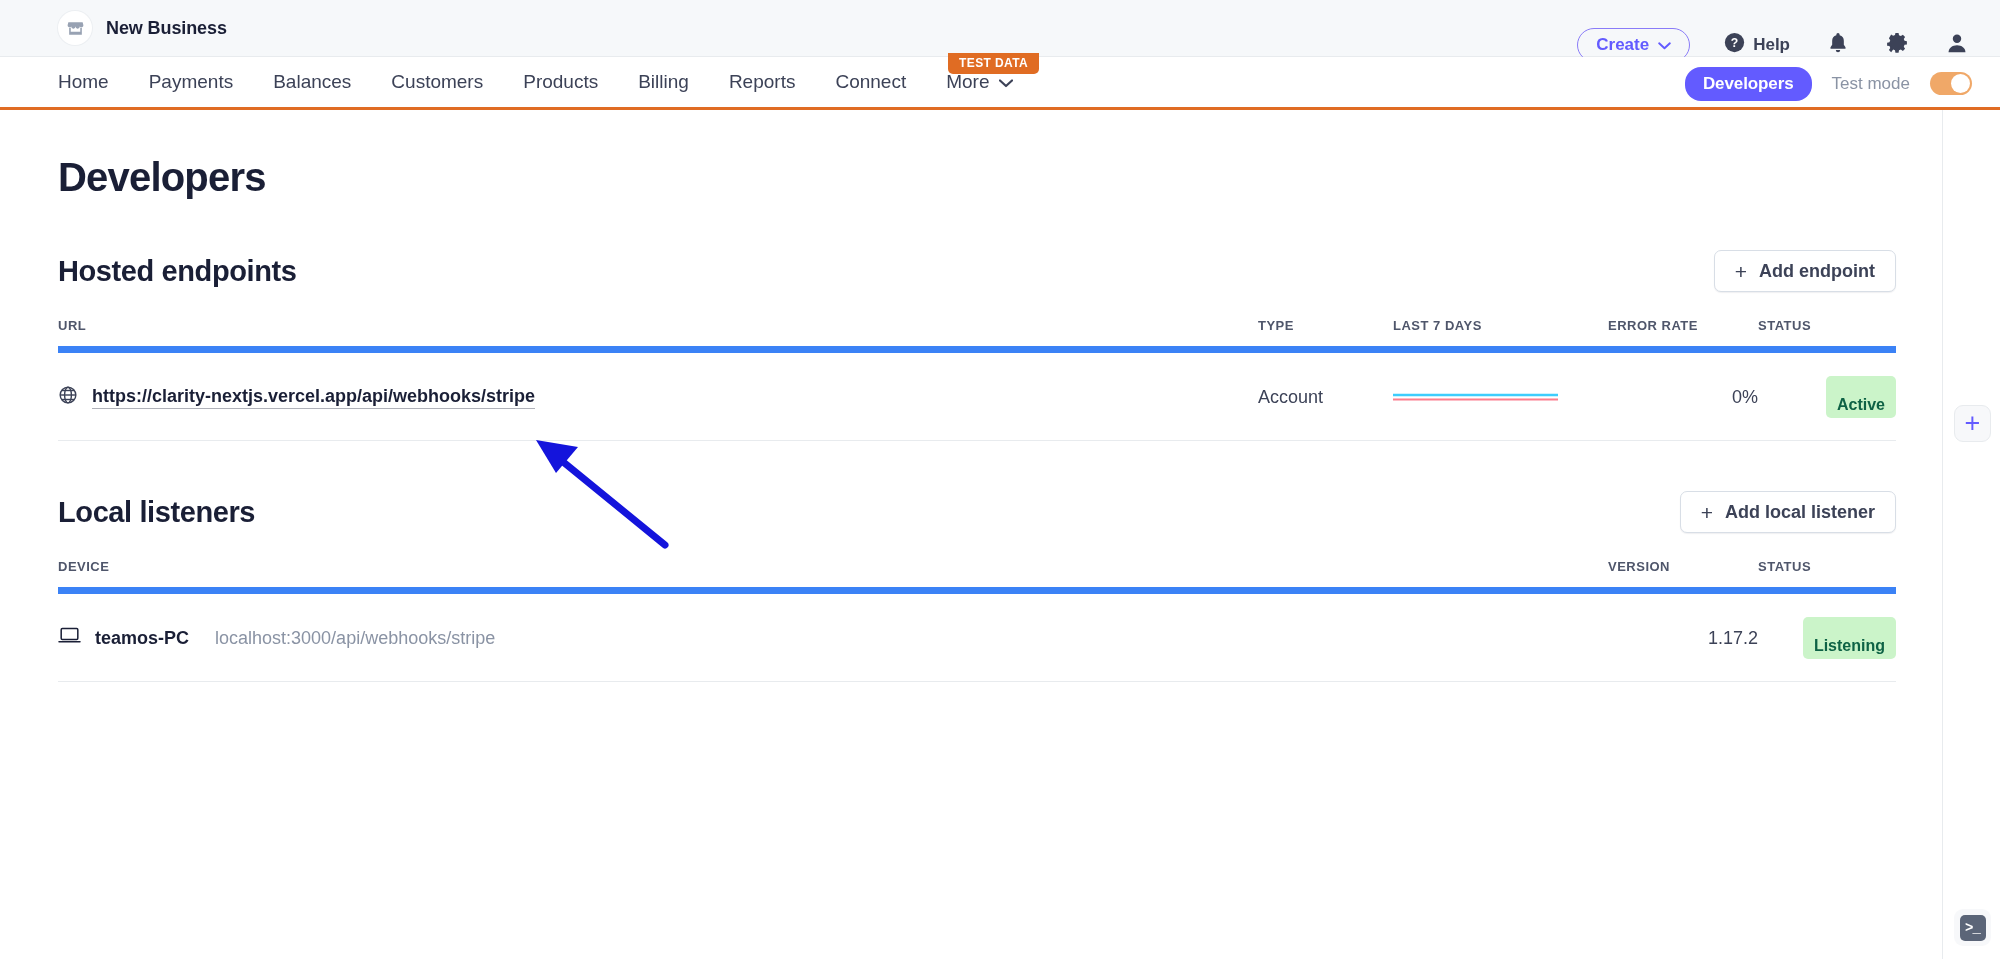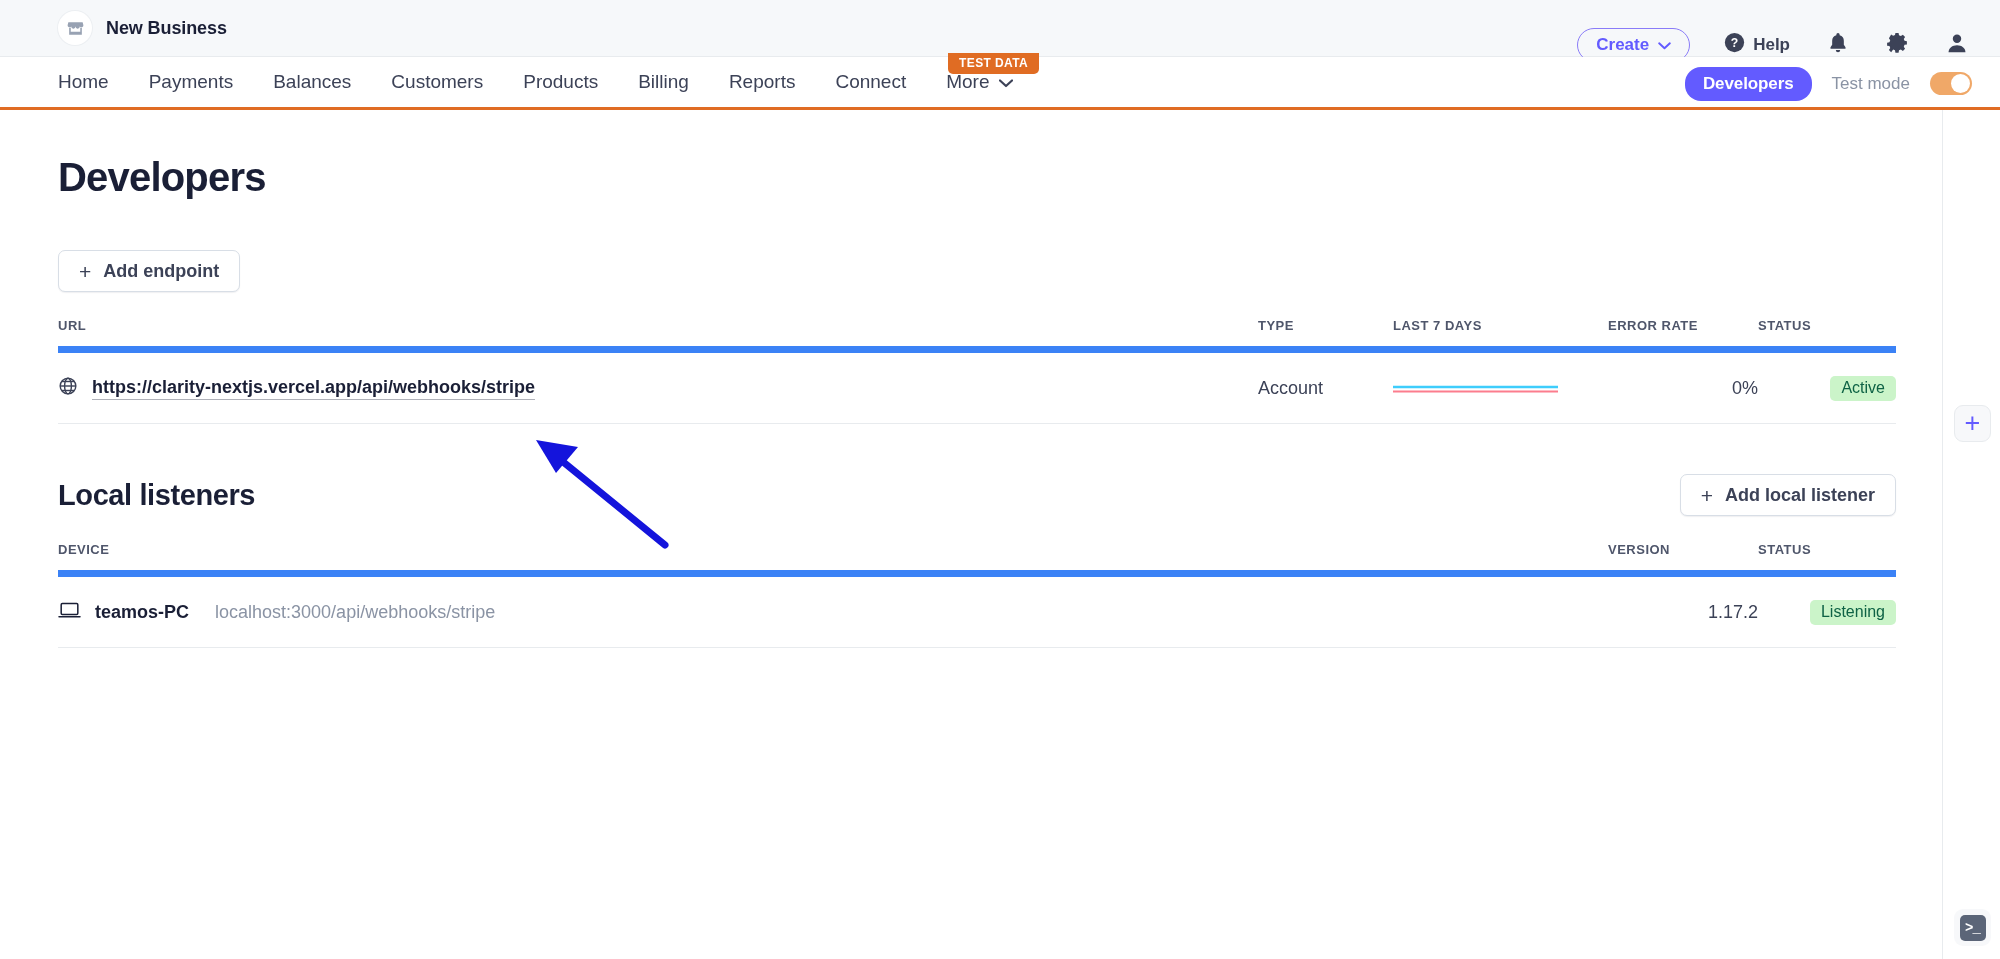--- a/index.html
+++ b/index.html
@@ -212,22 +212,22 @@
     border-bottom: 1px solid rgba(26,31,54,0.35);
     padding-bottom: 1px;
   }
   .device-cell { display: flex; align-items: center; gap: 14px; }
   .device-name { font-size: 18px; font-weight: 700; color: #1a1f36; }
   .device-url { font-size: 18px; color: #8a93a4; margin-left: 12px; }
 
   .badge-green {
     display: inline-block;
     background: #cbf4c9; color: #0e6245;
-    font-size: 16px; font-weight: 400;
-    padding: 3px 11px 4px;
+    font-size: 16px; font-weight: 700;
+    padding: 20px 11px 4px;
     border-radius: 5px;
   }
   .sparkline { display: block; }
 
   
   .rail {
     position: absolute;
     top: 0; right: 0;
     width: 58px; height: 100%;
     border-left: 1px solid #e8ebee;
@@ -390,20 +390,21 @@
 
 <div class="testdata-badge">TEST DATA</div>
 
 <div class="page">
   <div class="content">
 
     <div class="page-title">Developers</div>
 
 
     <div class="section-head">
+      <div class="section-title">Hosted endpoints</div>
       <button class="outline-btn">
         <span class="plus-glyph">+</span>
         <span>Add endpoint</span>
       </button>
     </div>
 
     <table class="tbl">
       <thead>
         <tr>
           <th style="width:1200px">URL</th>

